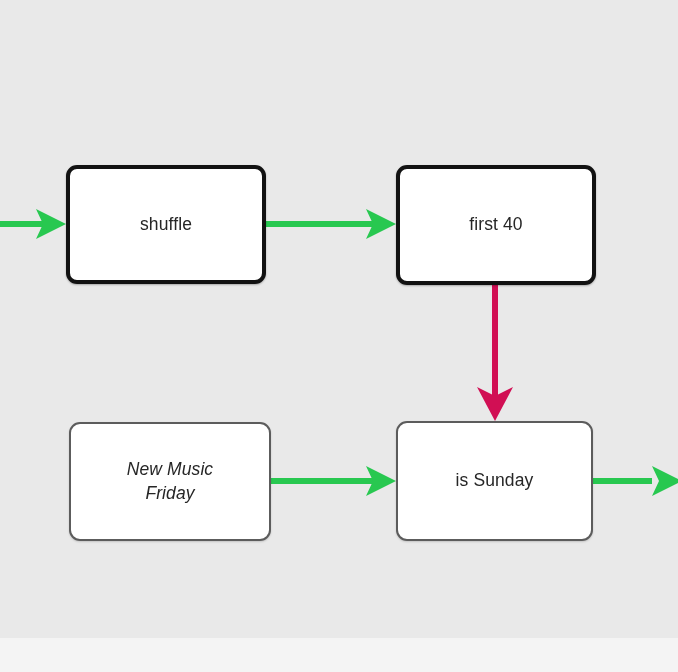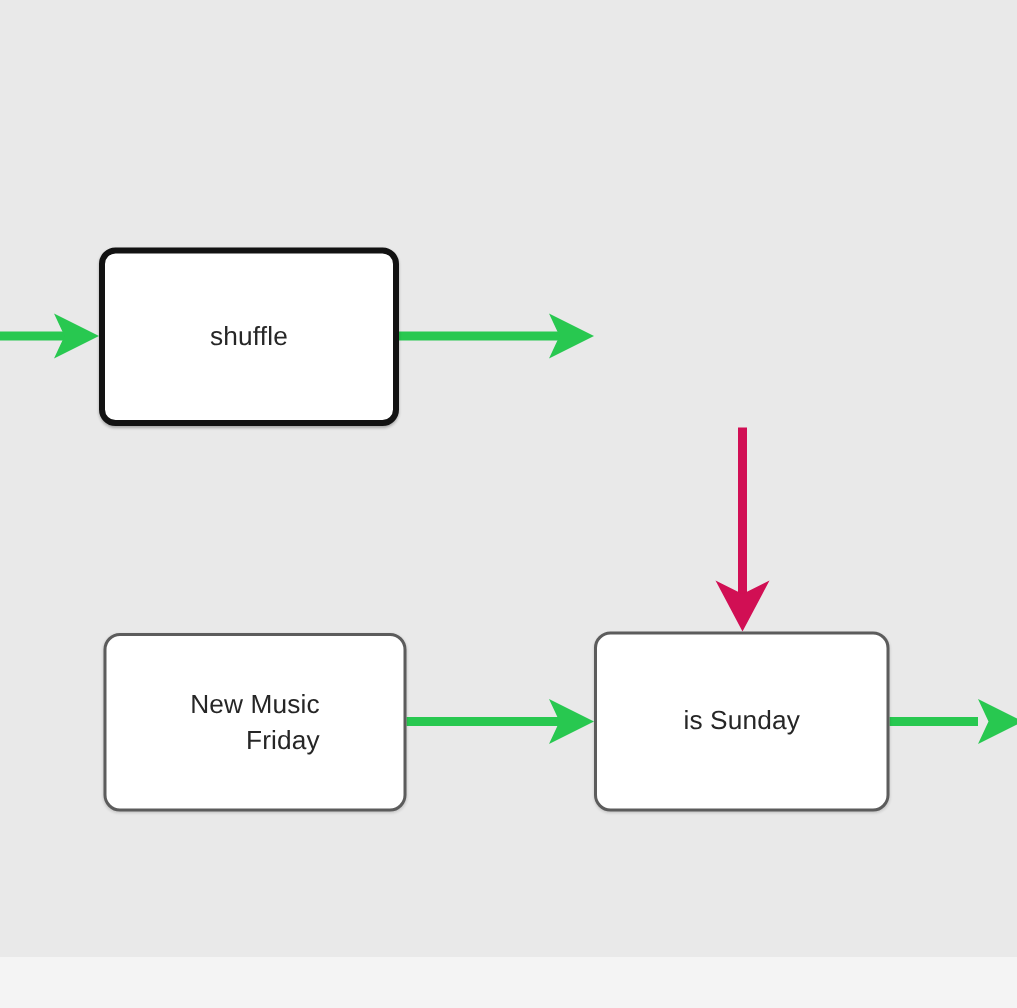--- a/index.html
+++ b/index.html
@@ -57,25 +57,24 @@
     box-shadow: 0 1px 2px rgba(0,0,0,0.28);
   }
   .node.soft {
     border: 2.5px solid #5c5c5c;
     box-shadow: 0 1px 2px rgba(0,0,0,0.16);
   }
   .node-label {
     display: block;
     padding: 0 6px;
     white-space: pre-line;
-    text-align: right;
   }
   #node-shuffle  { left: 66px;  top: 165px; width: 200px; height: 119px; }
   #node-first40  { left: 396px; top: 165px; width: 200px; height: 120px; }
-  #node-nmf      { left: 69px;  top: 422px; width: 202px; height: 119px; }
+  #node-nmf      { left: 69px;  top: 422px; width: 202px; height: 119px; font-style: italic; }
   #node-isfriday { left: 396px; top: 421px; width: 197px; height: 120px; }
 </style>
 </head>
 <body>
 
 <div id="canvas">
 
   <div class="footer-strip"></div>
 
   <svg class="edges" viewBox="0 0 678 672" width="678" height="672" xmlns="http://www.w3.org/2000/svg">
@@ -104,20 +103,23 @@
       <line x1="593" y1="481" x2="652" y2="481" stroke="#28c850" stroke-width="6"></line>
       <path d="M 682 481 L 652 466 L 659 481 L 652 496 Z" fill="#28c850"></path>
     </g>
 
   </svg>
 
   <div id="node-shuffle" class="node strong">
     <span class="node-label">shuffle</span>
   </div>
 
+  <div id="node-first40" class="node strong">
+    <span class="node-label">first 40</span>
+  </div>
 
   <div id="node-nmf" class="node soft">
     <span class="node-label">New Music
 Friday</span>
   </div>
 
   <div id="node-isfriday" class="node soft">
     <span class="node-label">is Sunday</span>
   </div>
 

